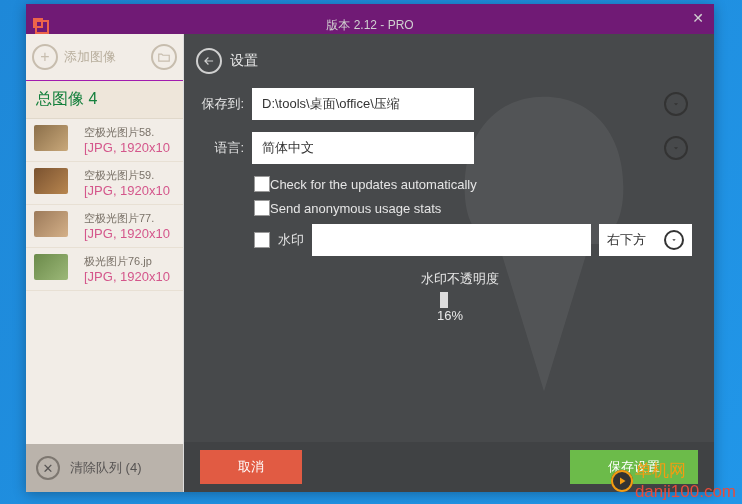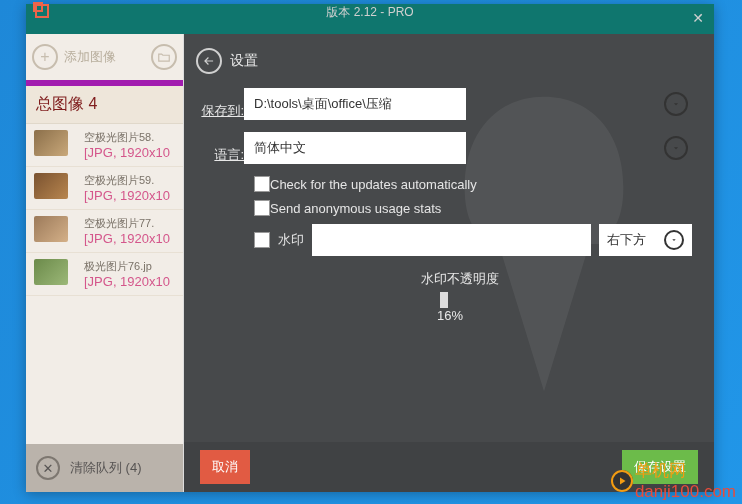--- a/index.html
+++ b/index.html
@@ -18,22 +18,22 @@
   background: #fff;
   box-shadow: 0 2px 12px rgba(0,0,0,.3);
   display: grid;
   grid-template-columns: 158px 1fr;
   grid-template-rows: 30px 1fr 50px;
 }
 
 
 .titlebar {
   grid-column: 1 / 3;
-  background: #0f766e;
-  display: flex; align-items: flex-start;
+  background: #701a75;
+  display: flex; align-items: flex-end;
   position: relative;
 }
 .logo-sq {
   width: 14px; height: 14px;
   border: 2px solid #ed644a;
   margin-left: 9px;
   position: relative;
 }
 .logo-sq:after{
   content:"";
@@ -68,23 +68,23 @@
   width: 26px; height: 26px;
   border: 2px solid #c7bdae;
   border-radius: 50%;
   display: flex; align-items: center; justify-content: center;
   color: #c7bdae; font-size: 16px; cursor: pointer;
 }
 .add-label { color: #b9af9e; font-size: 13px; flex: 1; }
 .total-row {
   padding: 8px 10px;
   background: #eee6da;
-  color: #7f1d1d;
+  color: #15803d;
   font-size: 16px;
-  border-top: 6px solid #a21caf;
+  border-top: 1px solid #a21caf;
   border-bottom: 1px solid #e0d8ca;
 }
 .file-list { flex: 1; overflow: hidden; }
 .file-item {
   display: flex; padding: 6px 8px; gap: 6px;
   border-bottom: 1px solid #e8e0d4;
 }
 .thumb {
   width: 34px; height: 26px;
   background: linear-gradient(135deg,#8b6f4a,#c9a87a);
@@ -132,24 +132,23 @@
   padding: 4px 0 14px 0;
 }
 .back-circ {
   width: 26px; height: 26px;
   border: 2px solid #d0d0d0; border-radius: 50%;
   display: flex; align-items: center; justify-content: center;
   cursor:pointer;
 }
 .settings-title { font-size: 14px; }
 .form-row {
-  display: flex; align-items: flex-end;
+  display: flex; align-items: center;
   margin-bottom: 12px;
-  gap: 0;
-  text-decoration: underline;
+  gap: 8px;
 }
 .form-label {
   width: 48px; text-align: right;
   color: #e5e5e5; font-size: 13px;
 }
 .text-input {
   flex: 1;
   height: 32px;
   background: #fff;
   color: #333;
@@ -214,21 +213,21 @@
 .slider-val{width:38px;text-align:right;font-size:13px;}
 
 
 .footer{
   grid-column:2;grid-row:3;
   background:#404244;
   display:flex;align-items:center;
   padding:0 16px;gap:10px;
 }
 .btn{
-  height:34px;padding:0 12px;
+  height:34px;padding:0 38px;
   color:#fff;font-size:13px;
   display:flex;align-items:center;cursor:pointer;
   border:none;
 }
 .btn-cancel{background:#e15b43;}
 .btn-save{background:#6cbb4a;margin-left:auto;}
 
 
 .site-brand{
   position:absolute;right:6px;bottom:2px;

